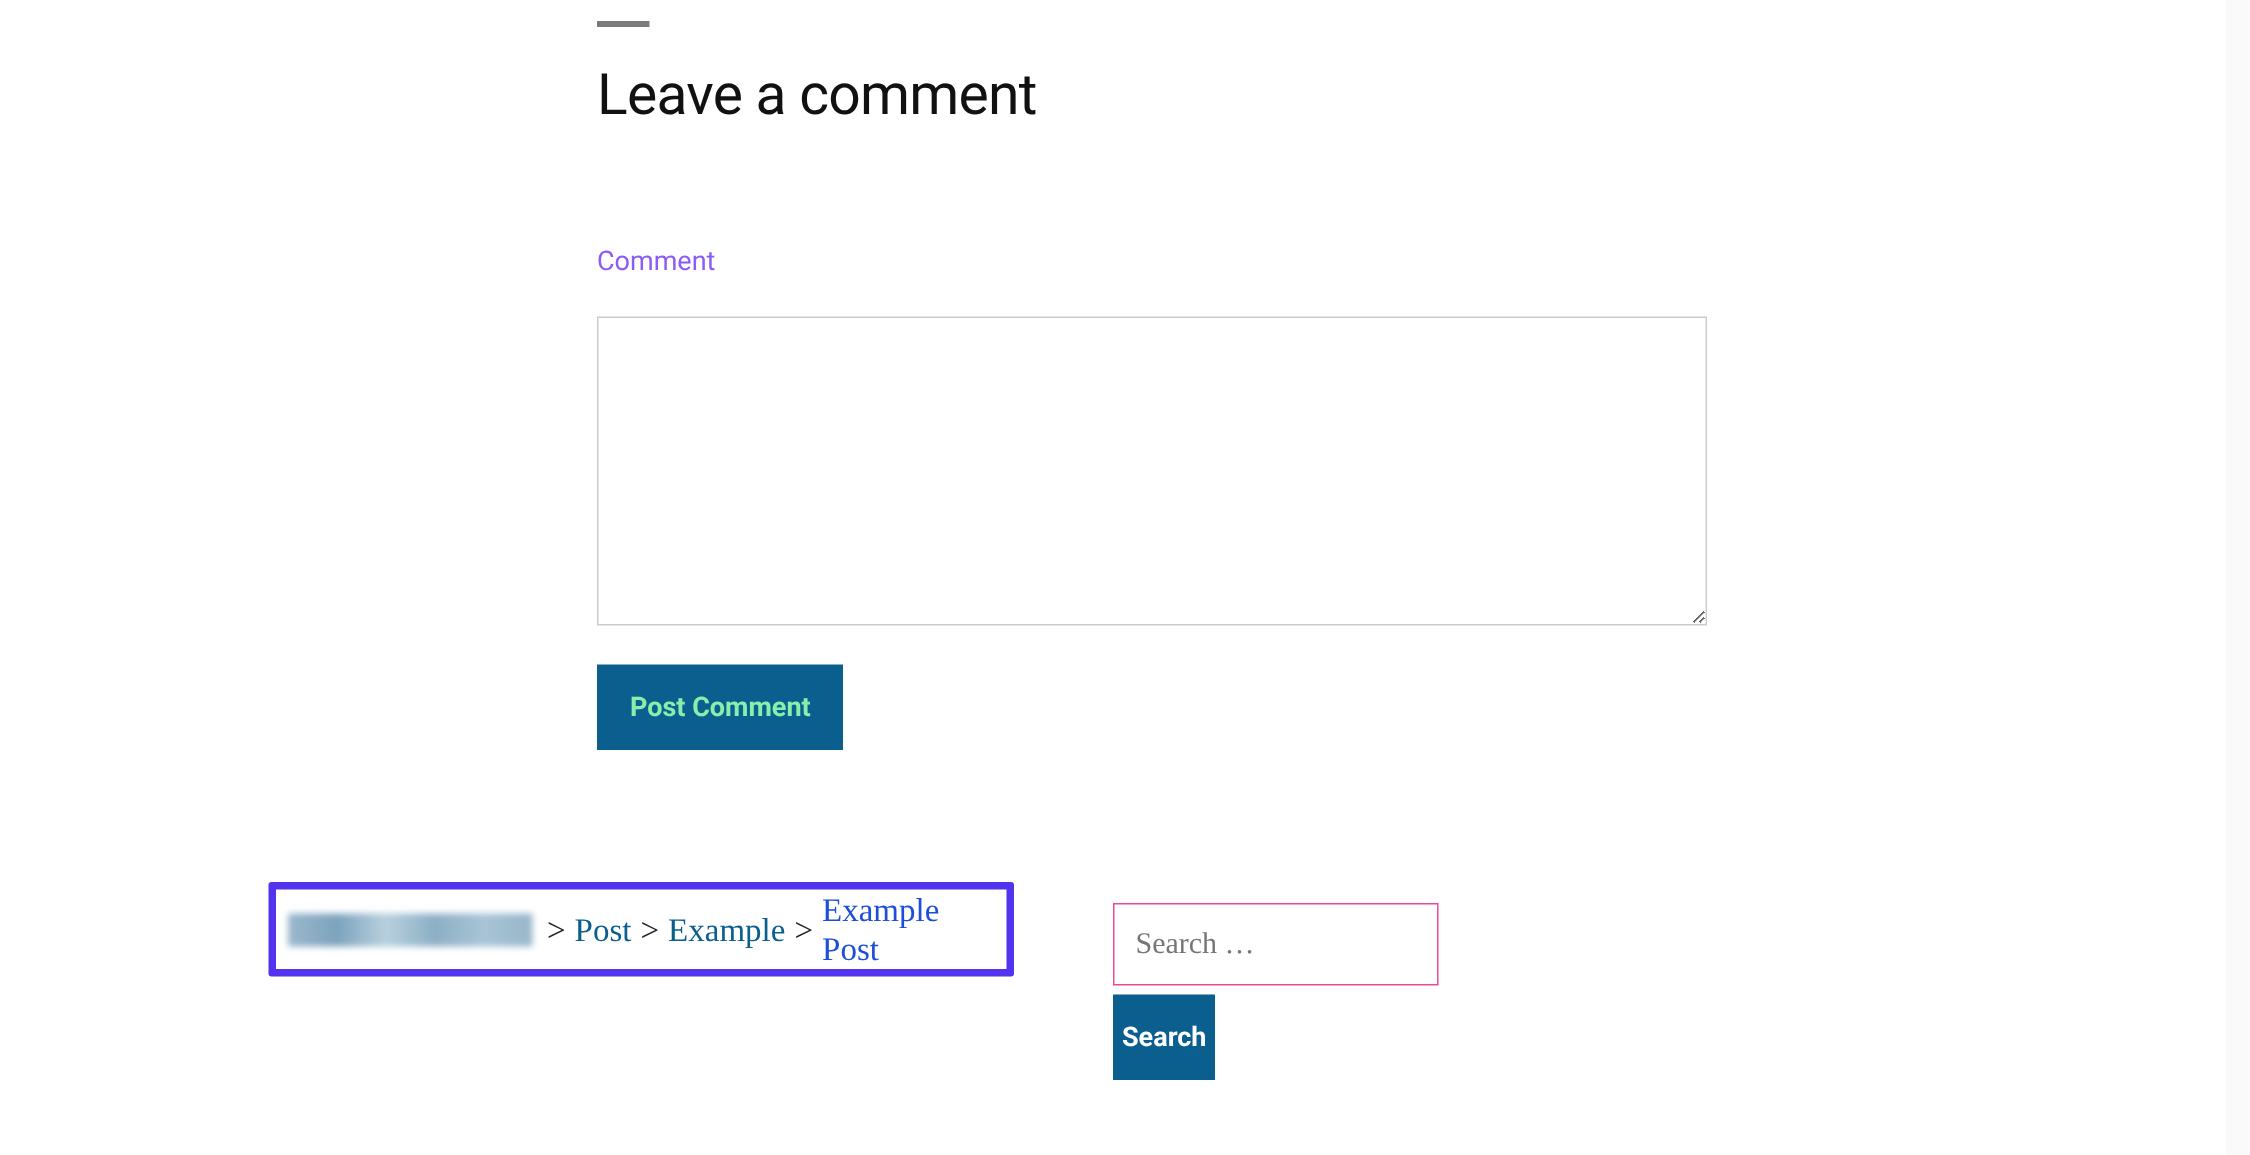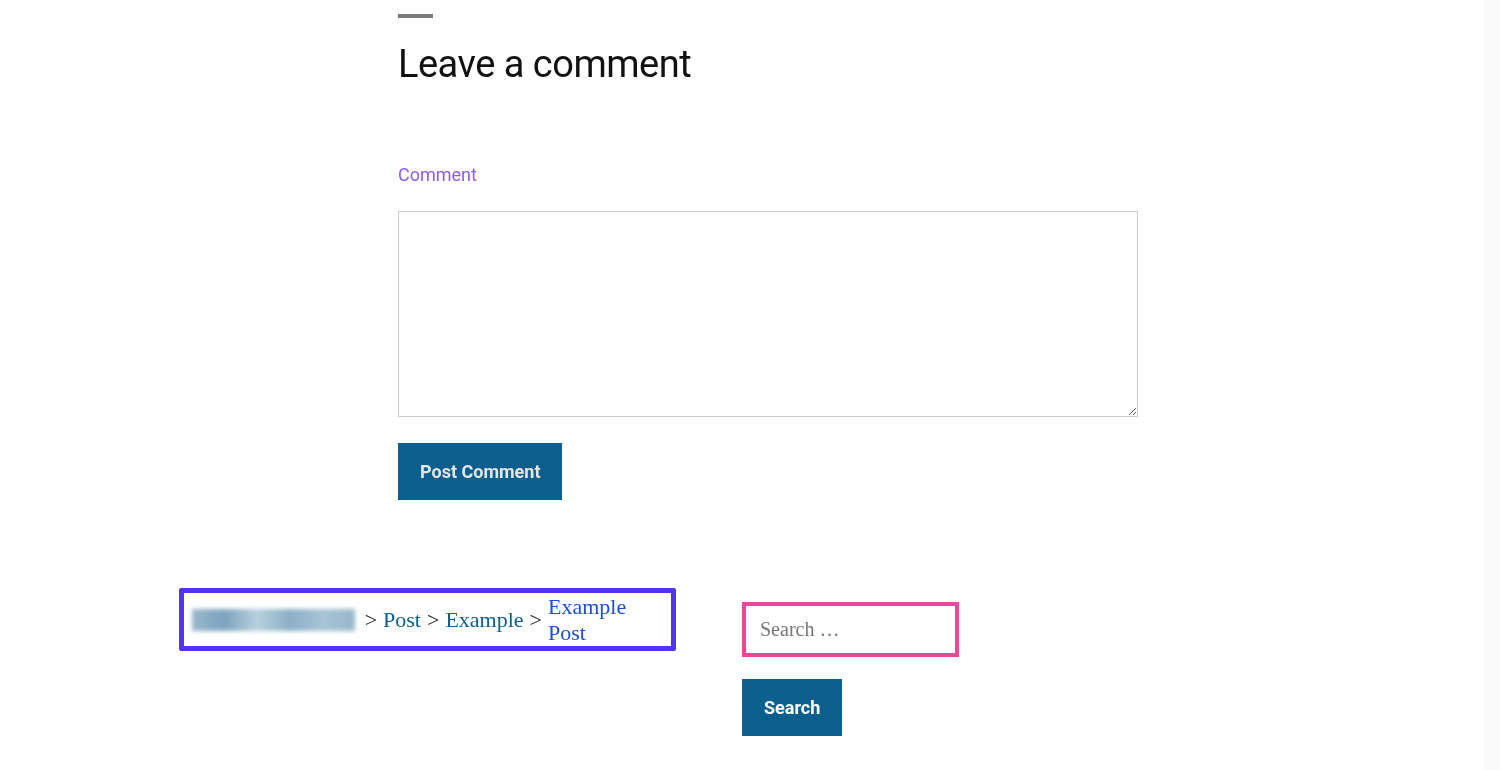--- a/index.html
+++ b/index.html
@@ -54,21 +54,21 @@
       height: 206px;
       border: 1px solid #cccccc;
       padding: 10px;
       font-family: inherit;
       font-size: 16px;
       resize: both;
       margin-bottom: 22px;
     }
     .post-comment-btn {
       background: #0a5f8f;
-      color: #e5e5e5;
+      color: #86efac;
       border: none;
       padding: 18px 22px;
       font-size: 18px;
       font-weight: 700;
       cursor: pointer;
       font-family: inherit;
     }
     .breadcrumb-highlight {
       position: absolute;
       left: 179px;
@@ -105,40 +105,40 @@
       color: #1d4ed8;
     }
     .search-widget {
       position: absolute;
       left: 742px;
       top: 602px;
     }
     .search-input {
       width: 217px;
       height: 55px;
-      border: 4px solid #ec4899;
+      border: 1px solid #ec4899;
       padding: 0 14px;
       font-family: Georgia, "Times New Roman", serif;
       font-size: 20px;
       color: #222222;
       display: block;
     }
     .search-input::placeholder {
       color: #767676;
     }
     .search-btn {
       background: #0a5f8f;
       color: #ffffff;
       border: none;
-      padding: 18px 22px;
+      padding: 18px 6px;
       font-size: 18px;
       font-weight: 700;
       cursor: pointer;
       font-family: -apple-system, BlinkMacSystemFont, "Segoe UI", Roboto, Helvetica, Arial, sans-serif;
-      margin-top: 22px;
+      margin-top: 6px;
     }
   </style>
 </head>
 <body>
 
 <div class="scroll-track"></div>
 
 <div class="main-content">
   <div class="divider-line"></div>
   <h2 class="comment-heading">Leave a comment</h2>

